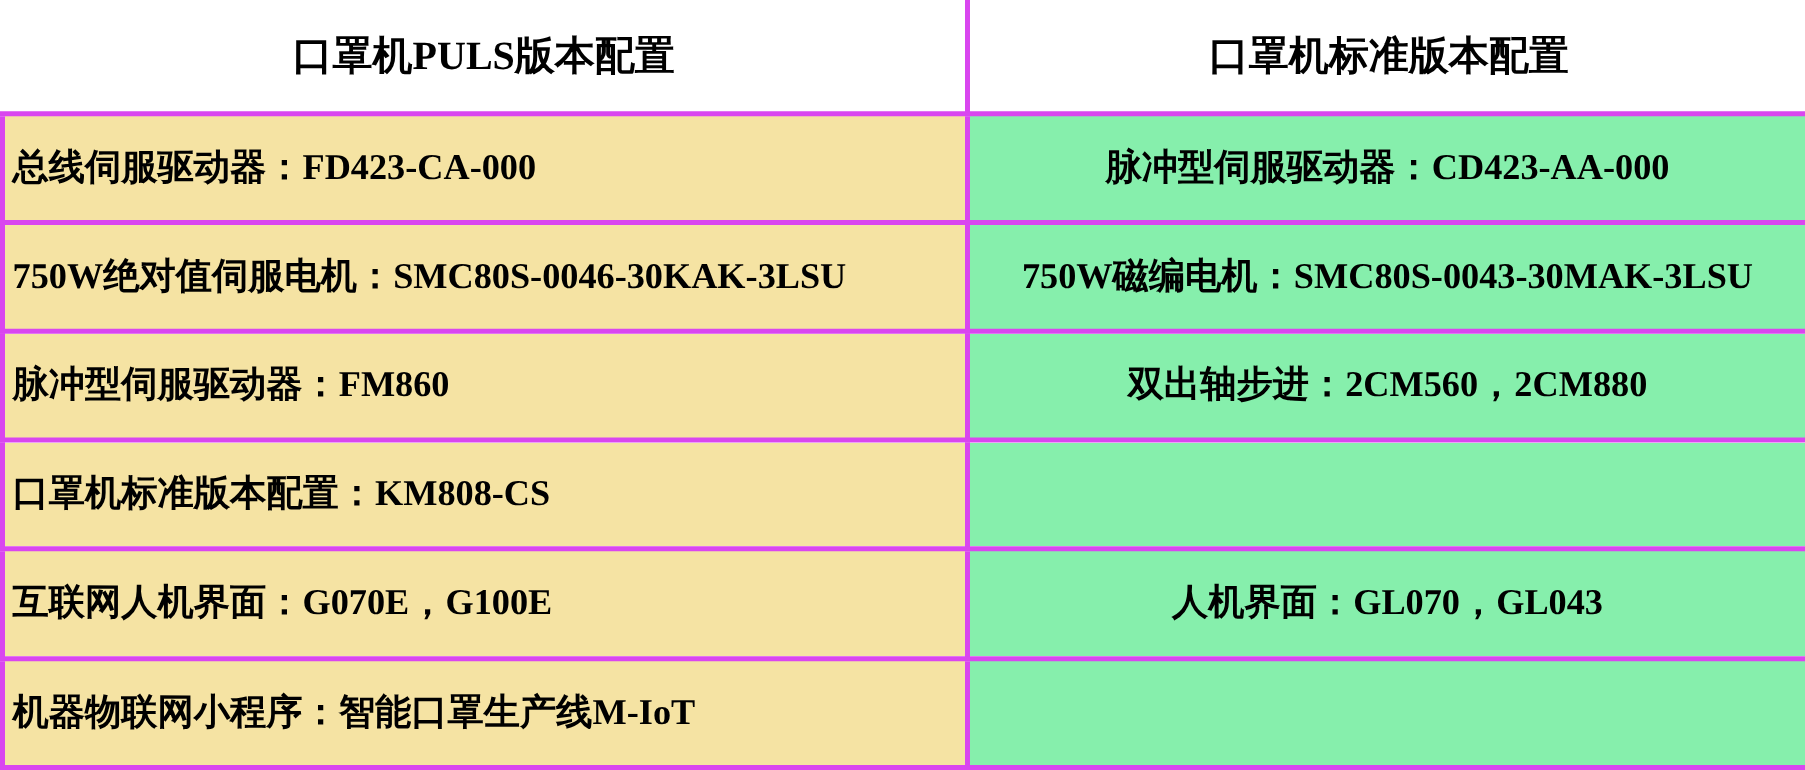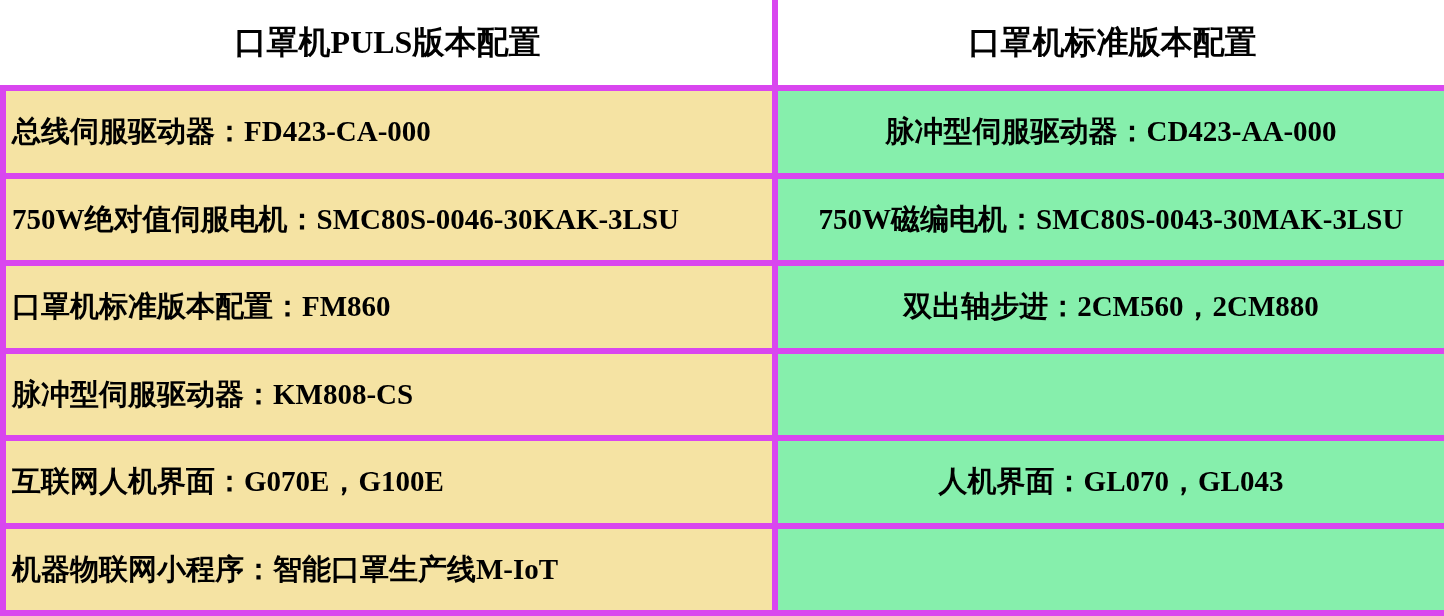--- a/index.html
+++ b/index.html
@@ -21,21 +21,21 @@
   table.config-table {
     border-collapse: collapse;
     table-layout: fixed;
     width: 1444px;
     height: 616px;
   }
   table.config-table col.col-left { width: 772px; }
   table.config-table col.col-right { width: 672px; }
 
   table.config-table td {
-    border: 6px solid #d946ef;
+    border: 4px solid #d946ef;
     padding: 0 6px;
     vertical-align: middle;
     font-size: 29px;
     font-weight: bold;
     color: #000000;
     white-space: nowrap;
     overflow: hidden;
     line-height: 1.15;
     letter-spacing: 0px;
   }
@@ -83,26 +83,26 @@
         <td class="cell-left">总线伺服驱动器：FD423-CA-000</td>
         <td class="cell-right">脉冲型伺服驱动器：CD423-AA-000</td>
       </tr>
 
       <tr>
         <td class="cell-left">750W绝对值伺服电机：SMC80S-0046-30KAK-3LSU</td>
         <td class="cell-right">750W磁编电机：SMC80S-0043-30MAK-3LSU</td>
       </tr>
 
       <tr>
-        <td class="cell-left">口罩机标准版本配置：FM860</td>
+        <td class="cell-left">脉冲型伺服驱动器：FM860</td>
         <td class="cell-right">双出轴步进：2CM560，2CM880</td>
       </tr>
 
       <tr>
-        <td class="cell-left">脉冲型伺服驱动器：KM808-CS</td>
+        <td class="cell-left">口罩机标准版本配置：KM808-CS</td>
         <td class="cell-right cell-empty"></td>
       </tr>
 
 
 
 
       <tr>
         <td class="cell-left">互联网人机界面：G070E，G100E</td>
         <td class="cell-right">人机界面：GL070，GL043</td>
       </tr>

